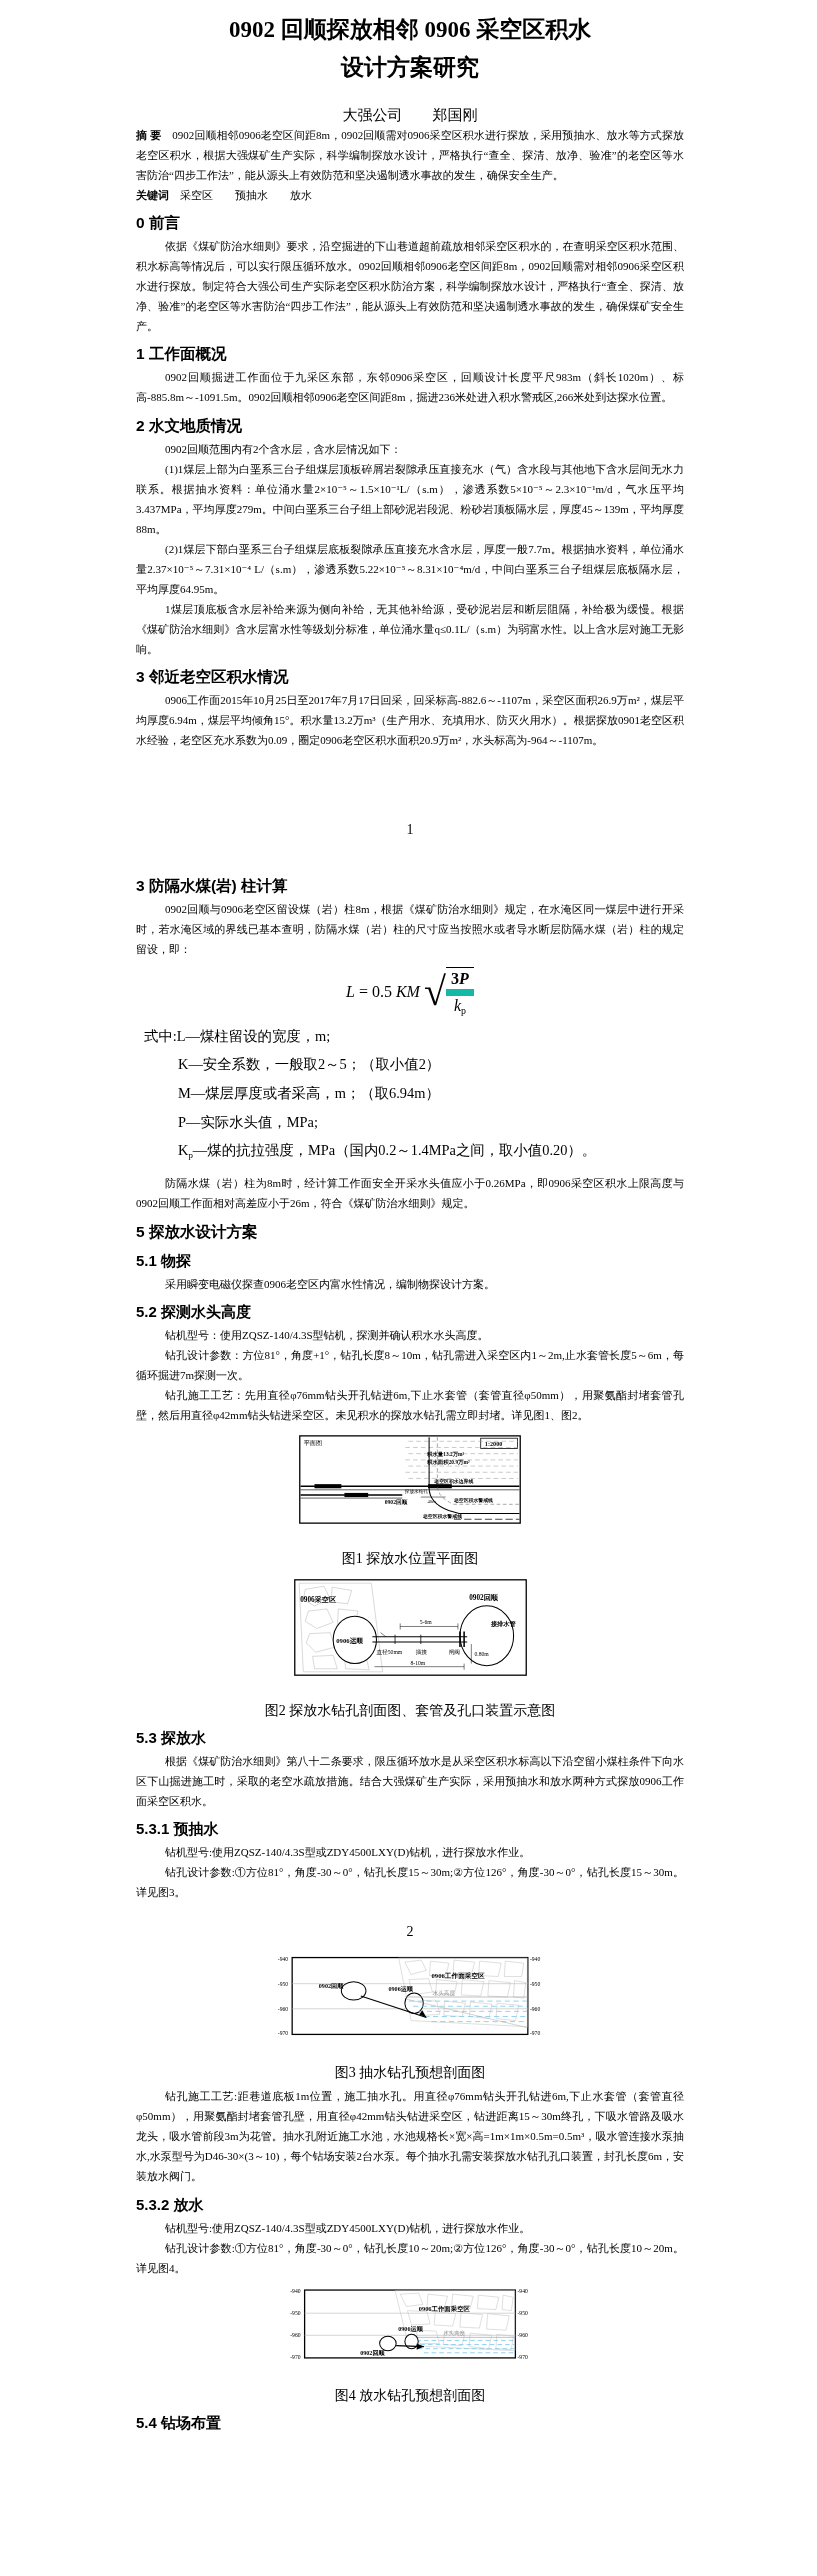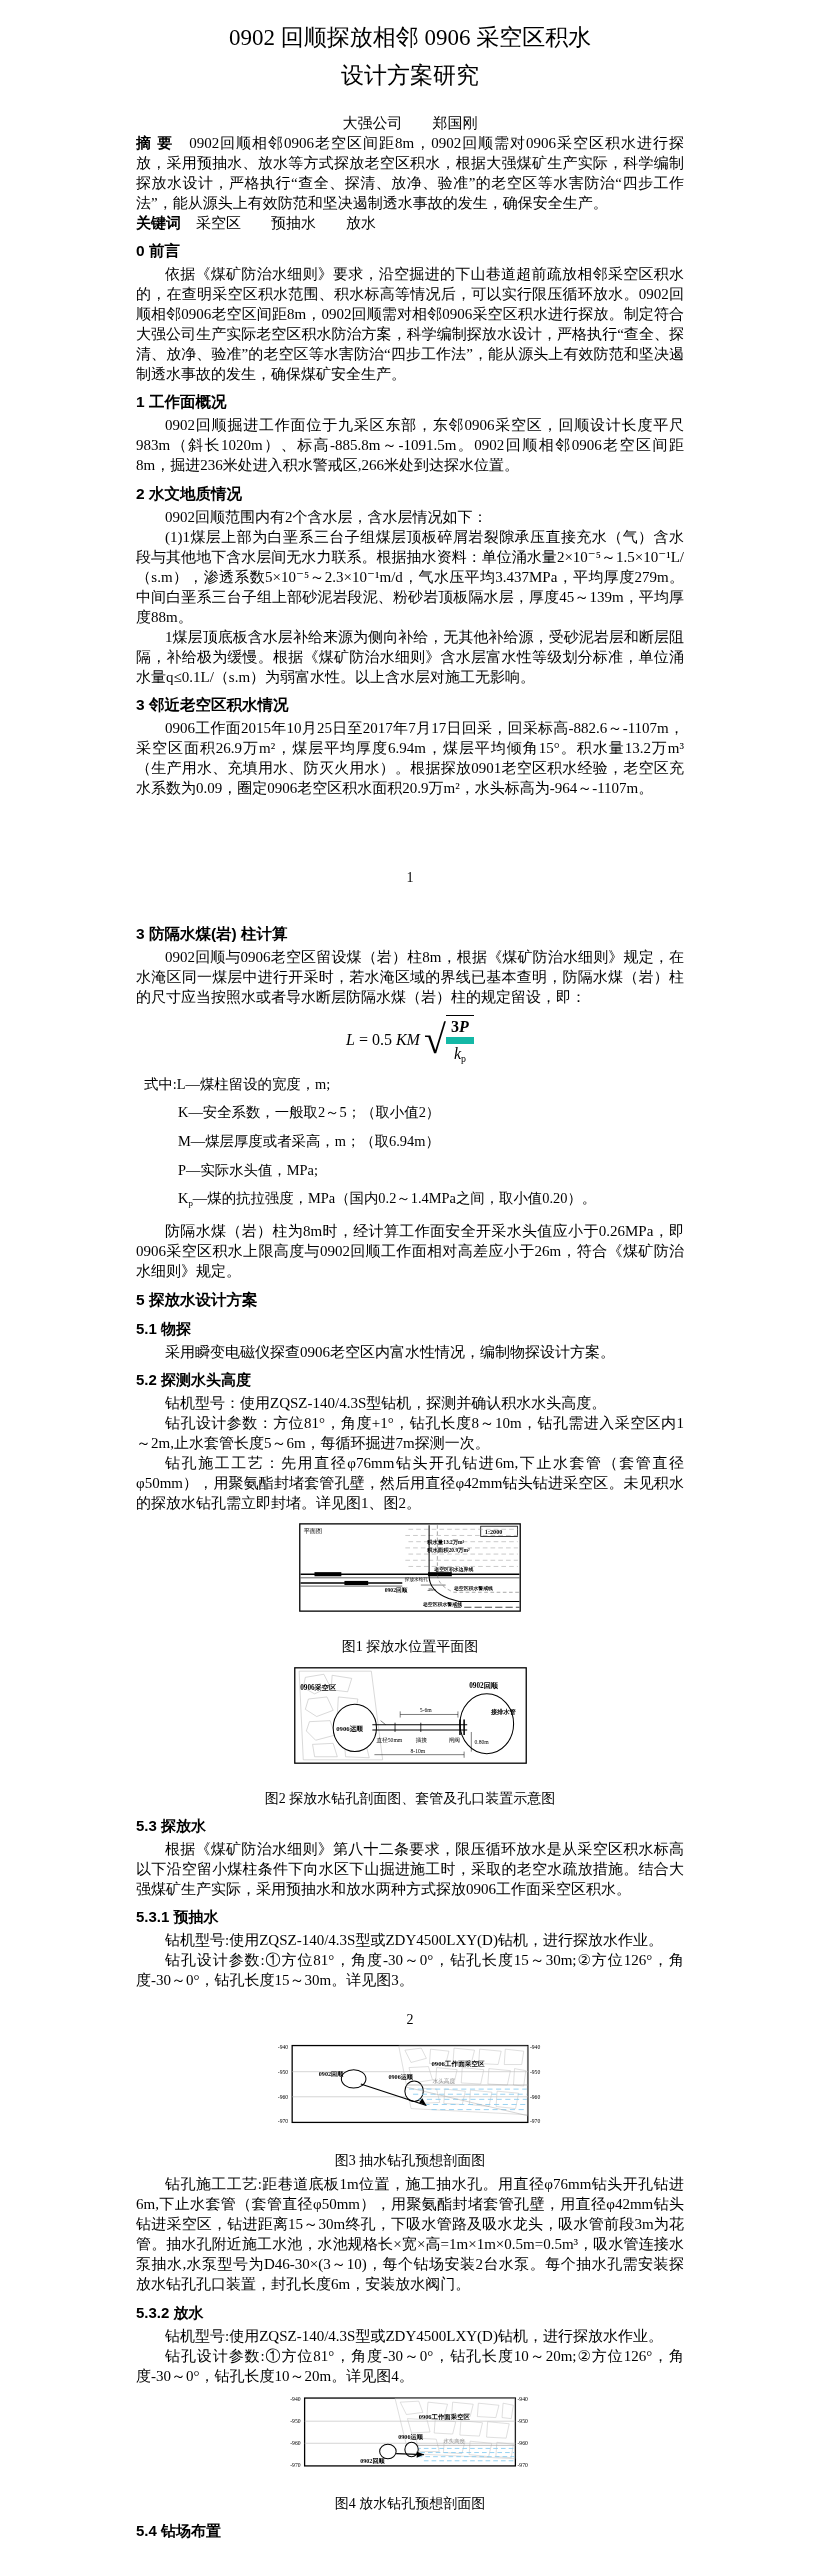--- a/index.html
+++ b/index.html
@@ -1,22 +1,22 @@
 <!DOCTYPE html>
 <html style="font-size:8.2px"><head>
 <meta charset="utf-8">
 <style>
   html,body{margin:0;padding:0;background:#fff;}
   body{width:818px;height:3855px;overflow:hidden;color:#000;
        font-family:"Liberation Serif","DejaVu Serif",serif;}
   .content{width:548px;margin:0 0 0 136px;padding-top:11.3px;height:3830px;overflow:hidden;}
-  .title{ text-align:center;font-weight:normal;font-size:23px;line-height:38px;margin:8px;}
+  .title{ text-align:center;font-weight:bold;font-size:23px;line-height:38px;margin:0;}
   .authors{text-align:center;font-size:15px;margin-top:18.5px;}
   .abstract{margin-top:23px;}
-  p.body{font-size:15px;line-height:20px;text-align:justify;margin:0;text-indent:29px;}
+  p.body{font-size:11px;line-height:20px;text-align:justify;margin:0;text-indent:29px;}
   p.noindent{text-indent:0;}
   .lbl{font-weight:bold;font-family:"Liberation Sans","DejaVu Sans",sans-serif;}
   .kw{margin-top:20px;}
   h2{font-size:15.5px;line-height:23px;font-weight:bold;margin:6.2px 0 2.1px;
      font-family:"Liberation Sans","DejaVu Sans",sans-serif;}
   h2.sub{font-size:15px;}
   .pageno{text-align:center;font-size:14px;}
   .pb1{margin:72px 0 36px;}
   .pb2{margin:21.6px 0 15.5px;}
   .formula{text-align:center;font-size:16px;margin:8.2px 0;}
@@ -52,20 +52,21 @@
 
   <h2>0 前言</h2>
   <p class="body">依据《煤矿防治水细则》要求，沿空掘进的下山巷道超前疏放相邻采空区积水的，在查明采空区积水范围、积水标高等情况后，可以实行限压循环放水。0902回顺相邻0906老空区间距8m，0902回顺需对相邻0906采空区积水进行探放。制定符合大强公司生产实际老空区积水防治方案，科学编制探放水设计，严格执行“查全、探清、放净、验准”的老空区等水害防治“四步工作法”，能从源头上有效防范和坚决遏制透水事故的发生，确保煤矿安全生产。</p>
 
   <h2>1 工作面概况</h2>
   <p class="body">0902回顺掘进工作面位于九采区东部，东邻0906采空区，回顺设计长度平尺983m（斜长1020m）、标高-885.8m～-1091.5m。0902回顺相邻0906老空区间距8m，掘进236米处进入积水警戒区,266米处到达探水位置。</p>
 
   <h2>2 水文地质情况</h2>
   <p class="body">0902回顺范围内有2个含水层，含水层情况如下：</p>
   <p class="body">(1)1煤层上部为白垩系三台子组煤层顶板碎屑岩裂隙承压直接充水（气）含水段与其他地下含水层间无水力联系。根据抽水资料：单位涌水量2×10⁻⁵～1.5×10⁻¹L/（s.m），渗透系数5×10⁻⁵～2.3×10⁻¹m/d，气水压平均3.437MPa，平均厚度279m。中间白垩系三台子组上部砂泥岩段泥、粉砂岩顶板隔水层，厚度45～139m，平均厚度88m。</p>
+  <p class="body">(2)1煤层下部白垩系三台子组煤层底板裂隙承压直接充水含水层，厚度一般7.7m。根据抽水资料，单位涌水量2.37×10⁻⁵～7.31×10⁻⁴ L/（s.m），渗透系数5.22×10⁻⁵～8.31×10⁻⁴m/d，中间白垩系三台子组煤层底板隔水层，平均厚度64.95m。</p>
   <p class="body">1煤层顶底板含水层补给来源为侧向补给，无其他补给源，受砂泥岩层和断层阻隔，补给极为缓慢。根据《煤矿防治水细则》含水层富水性等级划分标准，单位涌水量q≤0.1L/（s.m）为弱富水性。以上含水层对施工无影响。</p>
 
   <h2>3 邻近老空区积水情况</h2>
   <p class="body">0906工作面2015年10月25日至2017年7月17日回采，回采标高-882.6～-1107m，采空区面积26.9万m²，煤层平均厚度6.94m，煤层平均倾角15°。积水量13.2万m³（生产用水、充填用水、防灭火用水）。根据探放0901老空区积水经验，老空区充水系数为0.09，圈定0906老空区积水面积20.9万m²，水头标高为-964～-1107m。</p>
 
   <div class="pageno pb1">1</div>
 
   <h2>3 防隔水煤(岩) 柱计算</h2>
   <p class="body">0902回顺与0906老空区留设煤（岩）柱8m，根据《煤矿防治水细则》规定，在水淹区同一煤层中进行开采时，若水淹区域的界线已基本查明，防隔水煤（岩）柱的尺寸应当按照水或者导水断层防隔水煤（岩）柱的规定留设，即：</p>
 

